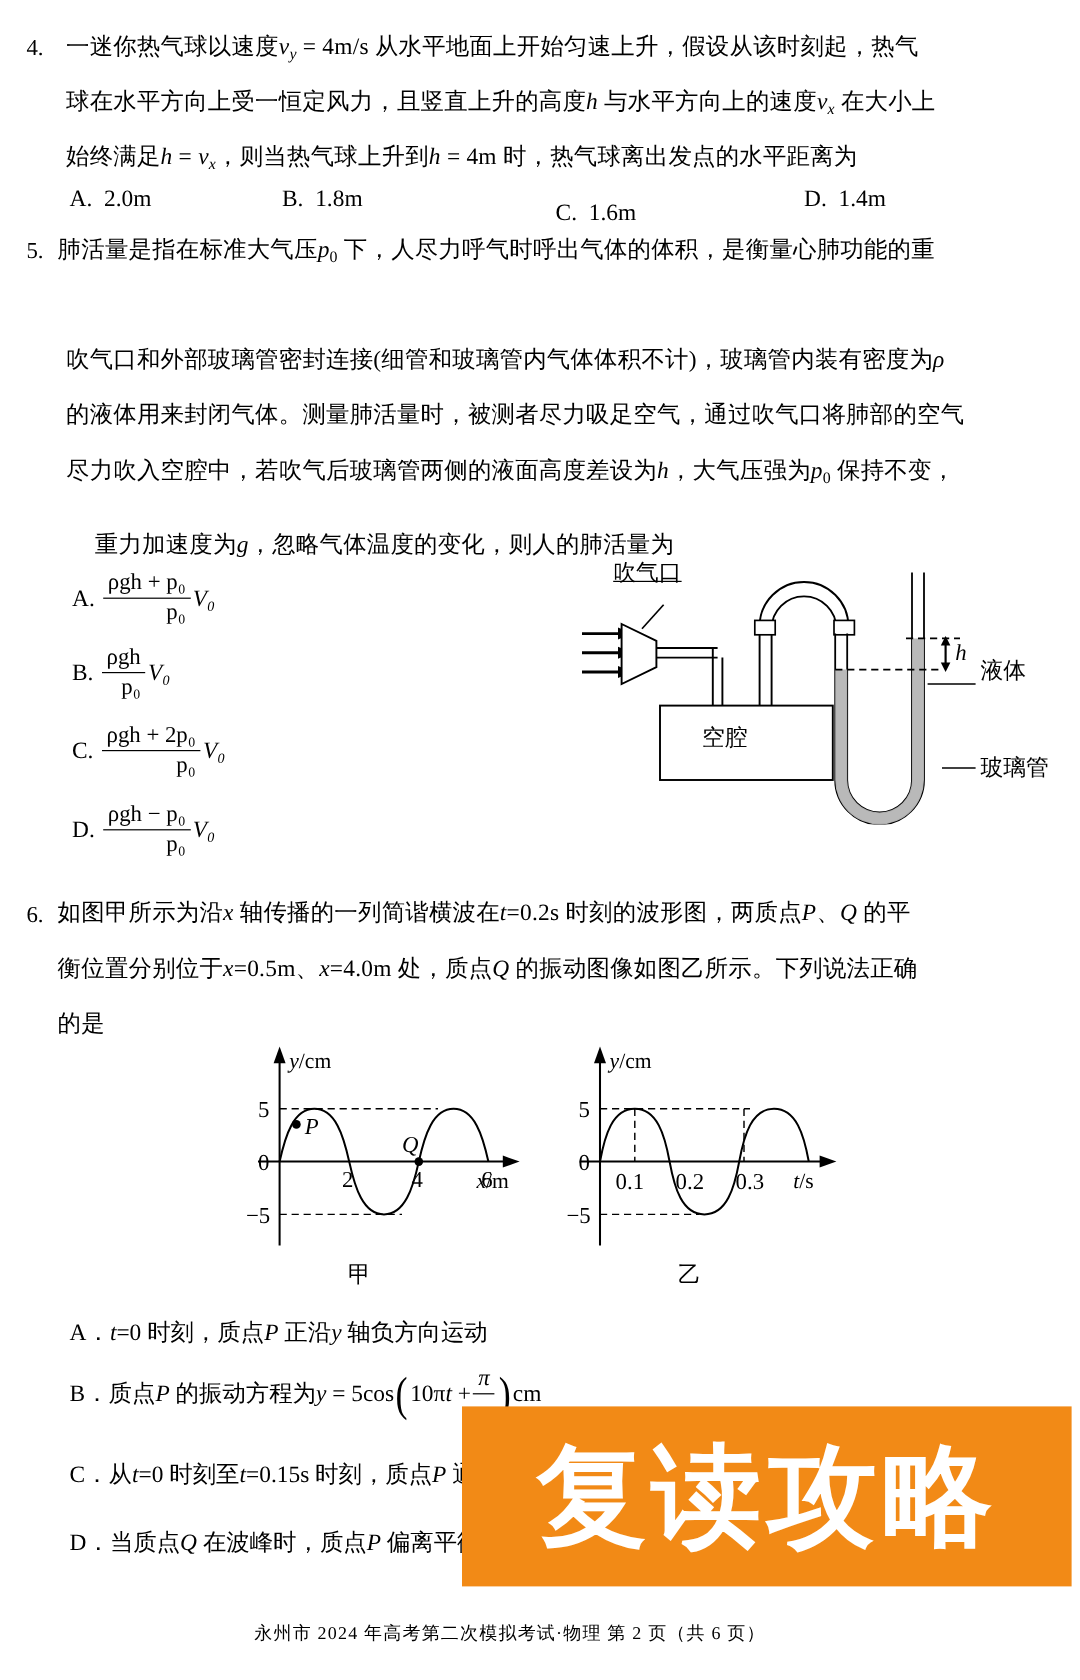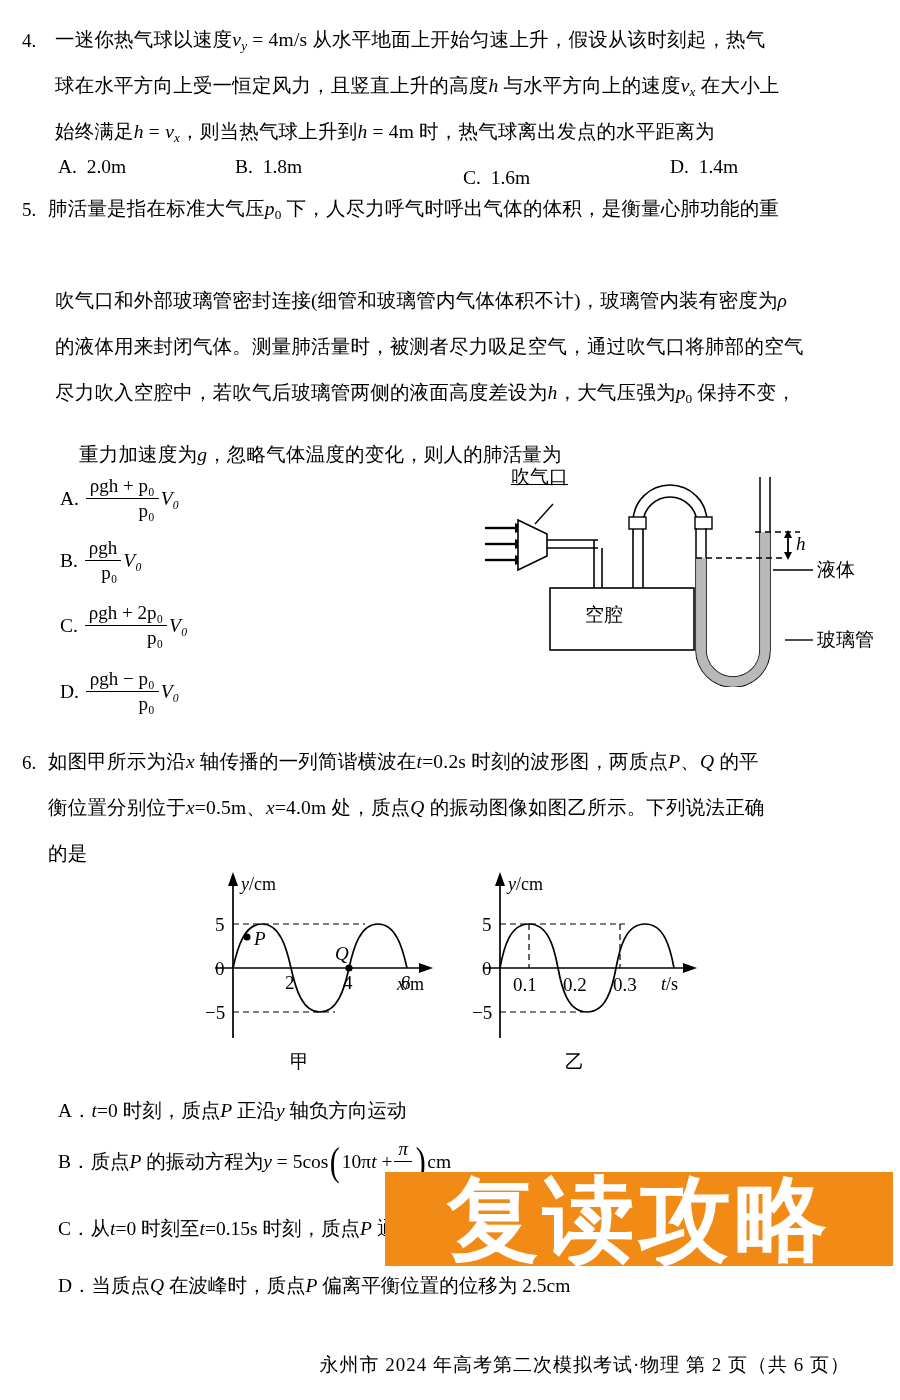--- a/index.html
+++ b/index.html
@@ -95,22 +95,22 @@
     letter-spacing: 4px;
     font-family: "Liberation Sans", sans-serif;
     line-height: 1;
     white-space: nowrap;
   }
 
   
   .footer {
     position: absolute;
     width: 850px;
-    text-align: right;
-    font-size: 19px;
+    text-align: center;
+    font-size: 15px;
     letter-spacing: 1px;
   }
   svg text { font-family: "Liberation Serif", serif; }
 </style>
 </head>
 <body>
 
 <div class="page">
 
   <div class="qnum" style="left:22px; top:30px;">4.</div>
@@ -240,21 +240,21 @@
       </g>
       <text x="341" y="88" font-size="19" font-style="italic">h</text>
 
       <g stroke="#000" stroke-width="1.4">
         <line x1="318" y1="108" x2="358" y2="108"></line>
         <line x1="330" y1="178" x2="358" y2="178"></line>
       </g>
     </svg>
     <div style="position:absolute; left:56px; top:2px; font-size:19px;text-decoration:underline;">吹气口</div>
     <div style="position:absolute; left:130px; top:140px; font-size:19px;">空腔</div>
-    <div style="position:absolute; left:362px; top:95px; font-size:19px;text-align:right;">液体</div>
+    <div style="position:absolute; left:362px; top:84px; font-size:19px;text-align:right;">液体</div>
     <div style="position:absolute; left:362px; top:165px; font-size:19px;">玻璃管</div>
   </div>
 
   <div class="qnum" style="left:22px; top:752px;">6.</div>
 
   <div class="line" style="left:48px; top:752px;">
     如图甲所示为沿<i class="v">x</i> 轴传播的一列简谐横波在<i class="v">t</i><span class="rm">=0.2s</span> 时刻的波形图，两质点<i class="v">P</i>、<i class="v">Q</i> 的平
   </div>
   <div class="line" style="left:48px; top:798px;">
     衡位置分别位于<i class="v">x</i><span class="rm">=0.5m</span>、<i class="v">x</i><span class="rm">=4.0m</span> 处，质点<i class="v">Q</i> 的振动图像如图乙所示。下列说法正确
@@ -340,19 +340,19 @@
   </div>
 
   <div class="opt-line" style="left:58px; top:1215px;">
     C．从<i class="v">t</i><span class="rm">=0</span> 时刻至<i class="v">t</i><span class="rm">=0.15s</span> 时刻，质点<i class="v">P</i> 通过的路程为 15cm
   </div>
 
   <div class="opt-line" style="left:58px; top:1272px;">
     D．当质点<i class="v">Q</i> 在波峰时，质点<i class="v">P</i> 偏离平衡位置的位移为 2.5cm
   </div>
 
-  <div class="banner" style="left:385px; top:1172px; width:508px; height:94px;">
+  <div class="banner" style="left:385px; top:1172px; width:508px; height:150px;">
     <span class="banner-text">复读攻略</span>
   </div>
 
   <div class="footer" style="left:0; top:1352px;">永州市 2024 年高考第二次模拟考试·物理  第 2 页（共 6 页）</div>
 
 </div>
 
 </body></html>

